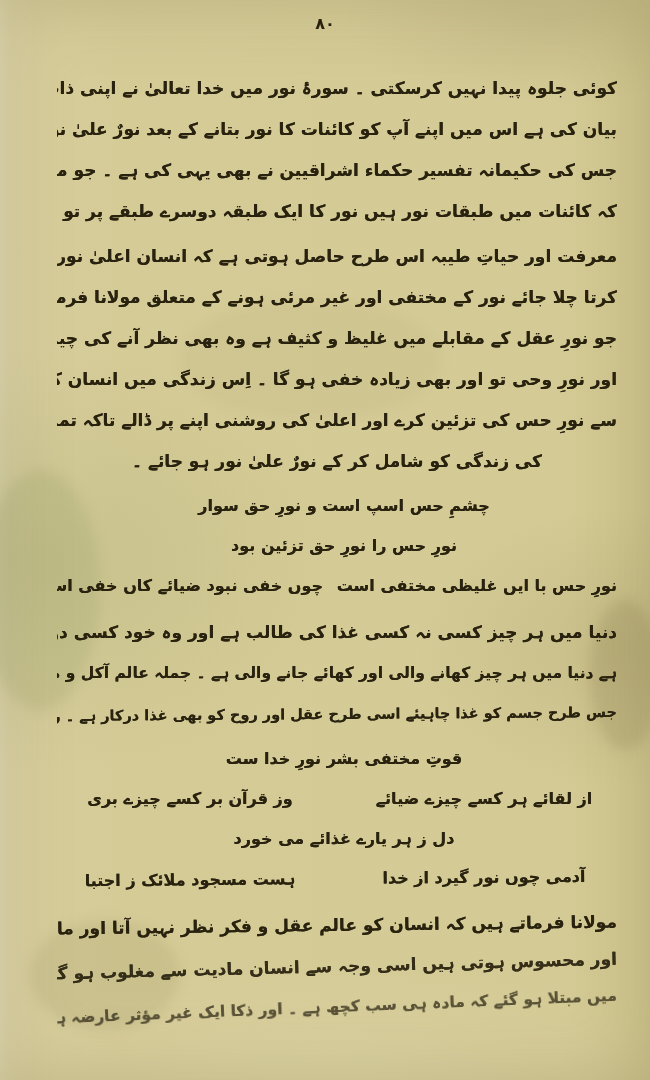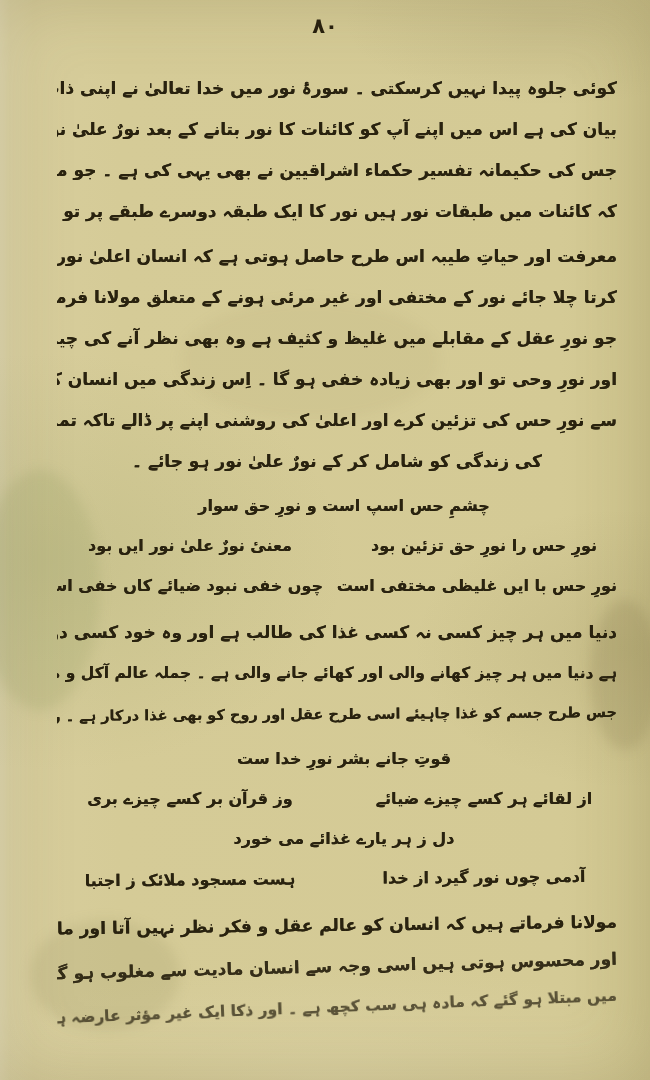--- a/index.html
+++ b/index.html
@@ -24,21 +24,21 @@
     box-shadow:inset 0 0 70px rgba(110,100,55,0.25);
   }
   .stain{position:absolute;border-radius:50%;pointer-events:none;filter:blur(6px);}
   .stain.s1{left:-20px;top:470px;width:120px;height:240px;background:rgba(140,150,88,0.18);}
   .stain.s2{right:-10px;top:600px;width:70px;height:150px;background:rgba(112,102,58,0.16);}
   .stain.s3{left:30px;top:920px;width:150px;height:110px;background:rgba(150,142,96,0.18);}
   .stain.s4{left:180px;top:300px;width:260px;height:120px;background:rgba(148,144,92,0.08);}
 
   .page-number{
     position:absolute;top:14px;left:0;right:0;
-    text-align:center;font-size:21px;font-weight:bold;
+    text-align:center;font-size:16px;font-weight:bold;
     letter-spacing:2px;color:#241d0c;
   }
 
   .content{position:absolute;top:68px;right:33px;left:57px;}
 
   .prose .line{
     font-size:17px;font-weight:bold;
     line-height:41px;height:41px;white-space:nowrap;
     text-align:justify;-moz-text-align-last:justify;text-align-last:justify;
     text-shadow:0 0 0.5px rgba(30,24,8,0.8);
@@ -91,37 +91,36 @@
       <div class="line">سے نورِ حس کی تزئین کرے اور اعلیٰ کی روشنی اپنے پر ڈالے تاکہ تمام زندگی محسوسات</div>
       <div class="line short">کی زندگی کو شامل کر کے نورٌ علیٰ نور ہو جائے ۔</div>
     </div>
 
     <div class="couplets c1">
       <div class="couplet">
         <div class="hemi first">چشمِ حس اسپ است و نورِ حق سوار</div>
       </div>
       <div class="couplet">
         <div class="hemi first">نورِ حس را نورِ حق تزئین بود</div>
-        <div class="hemi second">معنیٔ نورٌ علیٰ نور ایں بود</div>
       </div>
       <div class="couplet">
         <div class="hemi first">نورِ حس با ایں غلیظی مختفی است</div>
         <div class="hemi second">چوں خفی نبود ضیائے کاں خفی است</div>
       </div>
     </div>
 
     <div class="prose p3">
       <div class="line">دنیا میں ہر چیز کسی نہ کسی غذا کی طالب ہے اور وہ خود کسی دوسری چیز کے لئے غذا</div>
       <div class="line tight2">ہے دنیا میں ہر چیز کھانے والی اور کھائے جانے والی ہے ۔ جملہ عالم آکل و ماکول دان</div>
       <div class="line tight">جس طرح جسم کو غذا چاہیئے اسی طرح عقل اور روح کو بھی غذا درکار ہے ۔ روح کی غذا نورِ خدا ہے</div>
     </div>
 
     <div class="couplets c2">
       <div class="couplet">
-        <div class="hemi first">قوتِ جانے بشر نورِ خدا ست</div>
+        <div class="hemi first">قوتِ مختفی بشر نورِ خدا ست</div>
       </div>
       <div class="couplet">
         <div class="hemi first">از لقائے ہر کسے چیزے ضیائے</div>
         <div class="hemi second">وز قرآن بر کسے چیزے بری</div>
       </div>
       <div class="couplet">
         <div class="hemi first">دل ز ہر یارے غذائے می خورد</div>
       </div>
       <div class="couplet">
         <div class="hemi first">آدمی چوں نور گیرد از خدا</div>

